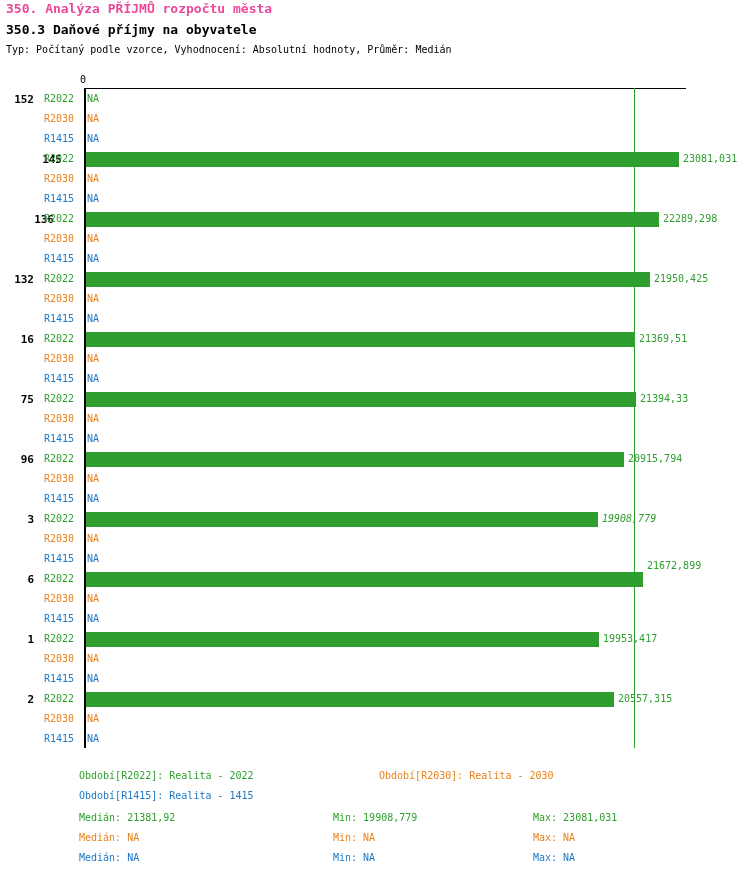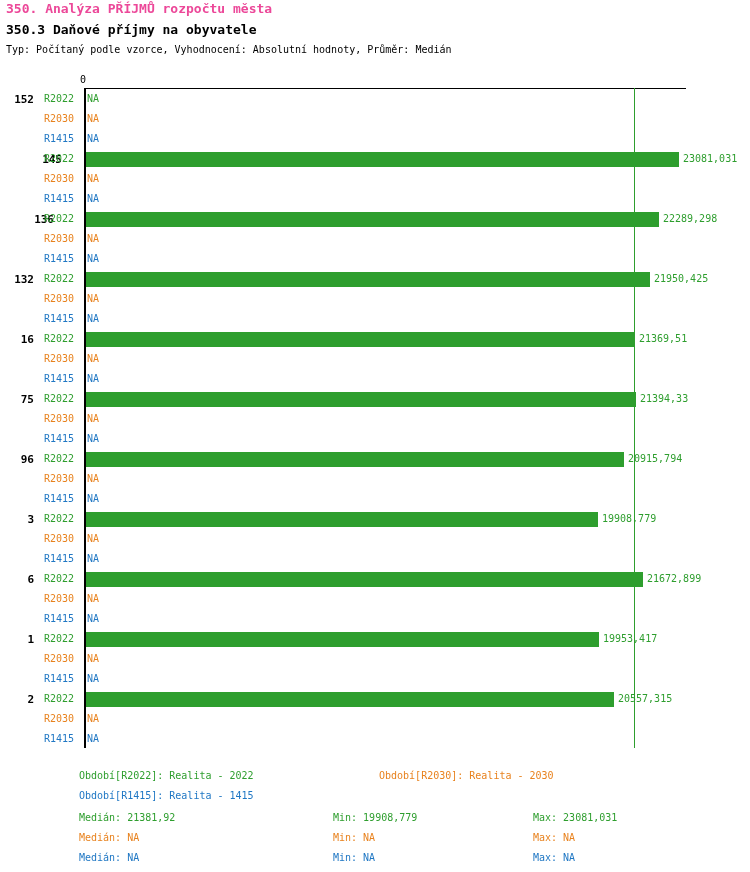--- a/index.html
+++ b/index.html
@@ -196,29 +196,29 @@
       <div class="series-label c-r2022" style="top: 453px;">R2022</div>
       <div class="bar" style="top: 452px; width: 538px; background: rgb(46, 158, 46);"></div>
       <div class="bar-value c-r2022" style="top: 453px; left: 628px;">20915,794</div>
       <div class="series-label c-r2030" style="top: 473px;">R2030</div>
       <div class="na-label c-r2030" style="top: 473px;">NA</div>
       <div class="series-label c-r1415" style="top: 493px;">R1415</div>
       <div class="na-label c-r1415" style="top: 493px;">NA</div>
       <div class="group-label" style="top: 513px;">3</div>
       <div class="series-label c-r2022" style="top: 513px;">R2022</div>
       <div class="bar" style="top: 512px; width: 512px; background: rgb(46, 158, 46);"></div>
-      <div class="bar-value c-r2022" style="top: 513px; left: 602px;">19908,779</div>
+      <div class="bar-value c-r2022" style="top: 513px; left: 602px; font-style: italic;">19908,779</div>
       <div class="series-label c-r2030" style="top: 533px;">R2030</div>
       <div class="na-label c-r2030" style="top: 533px;">NA</div>
       <div class="series-label c-r1415" style="top: 553px;">R1415</div>
       <div class="na-label c-r1415" style="top: 553px;">NA</div>
       <div class="group-label" style="top: 573px;">6</div>
       <div class="series-label c-r2022" style="top: 573px;">R2022</div>
       <div class="bar" style="top: 572px; width: 557px; background: rgb(46, 158, 46);"></div>
-      <div class="bar-value c-r2022" style="top: 573px; left: 647px;">21672,899</div>
+      <div class="bar-value c-r2022" style="top: 560px; left: 647px;">21672,899</div>
       <div class="series-label c-r2030" style="top: 593px;">R2030</div>
       <div class="na-label c-r2030" style="top: 593px;">NA</div>
       <div class="series-label c-r1415" style="top: 613px;">R1415</div>
       <div class="na-label c-r1415" style="top: 613px;">NA</div>
       <div class="group-label" style="top: 633px;">1</div>
       <div class="series-label c-r2022" style="top: 633px;">R2022</div>
       <div class="bar" style="top: 632px; width: 513px; background: rgb(46, 158, 46);"></div>
       <div class="bar-value c-r2022" style="top: 633px; left: 603px;">19953,417</div>
       <div class="series-label c-r2030" style="top: 653px;">R2030</div>
       <div class="na-label c-r2030" style="top: 653px;">NA</div>

